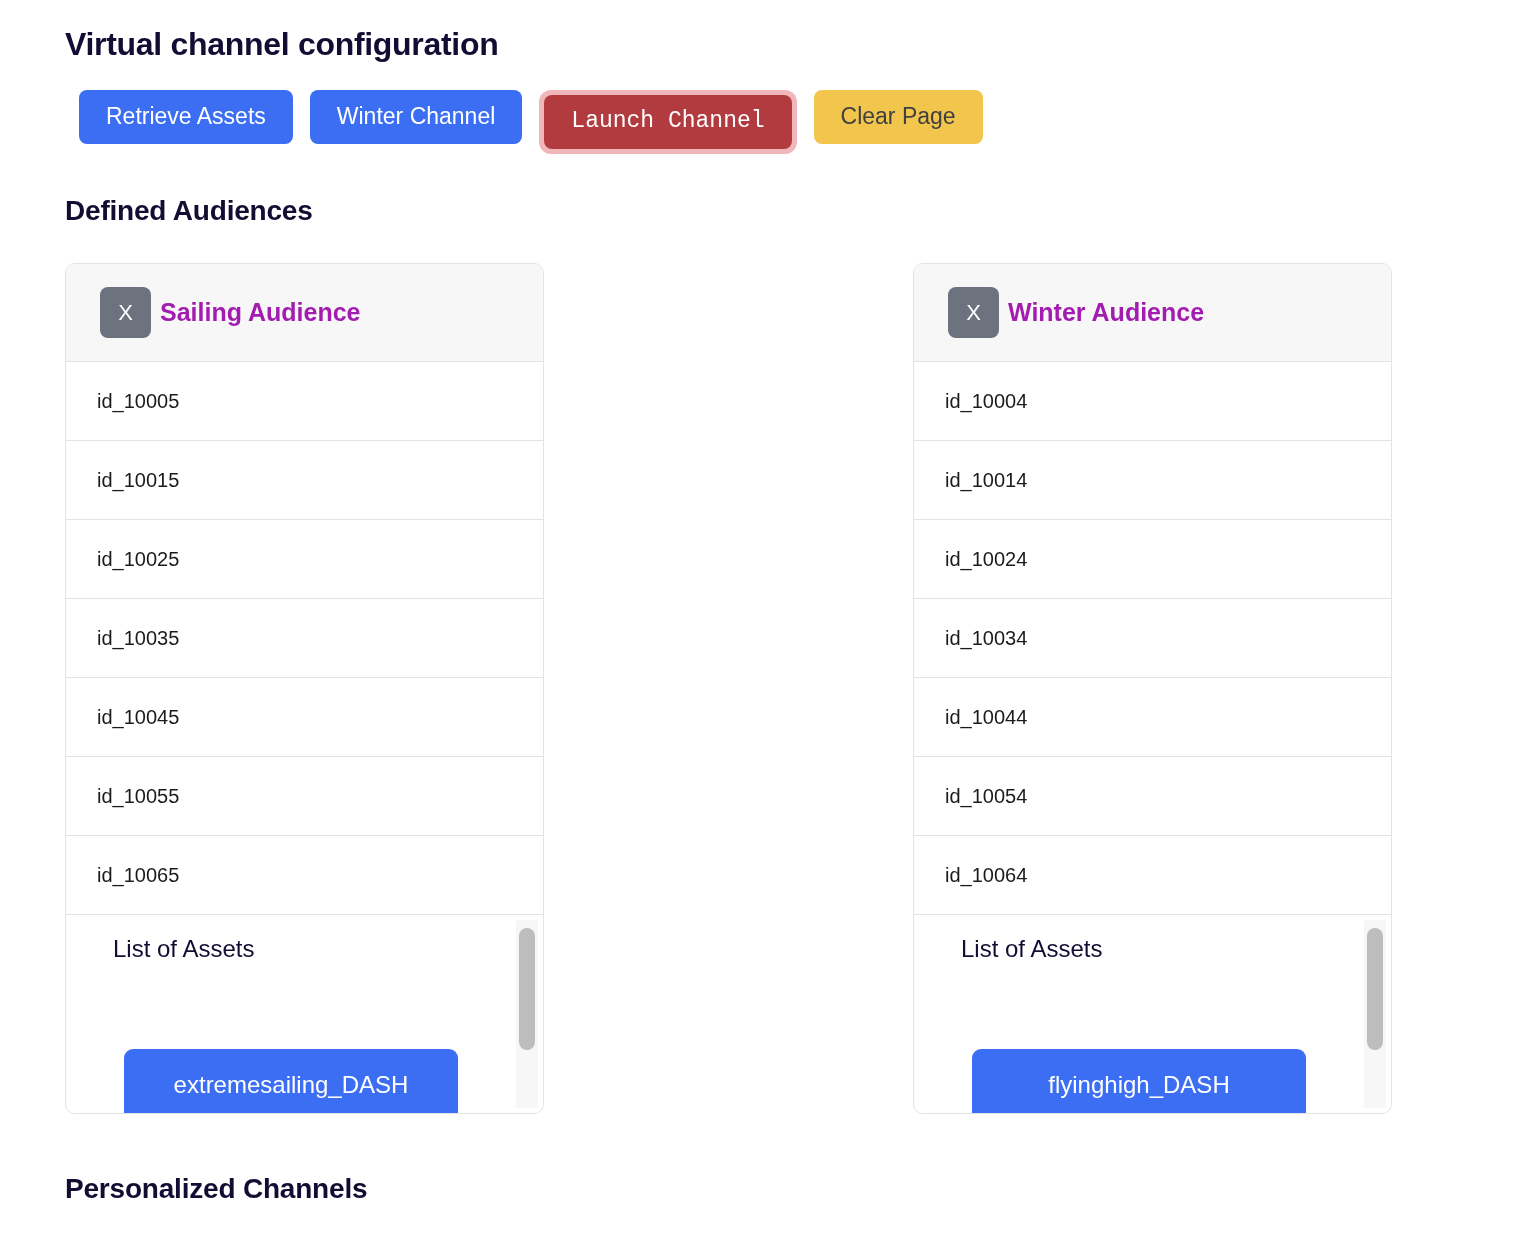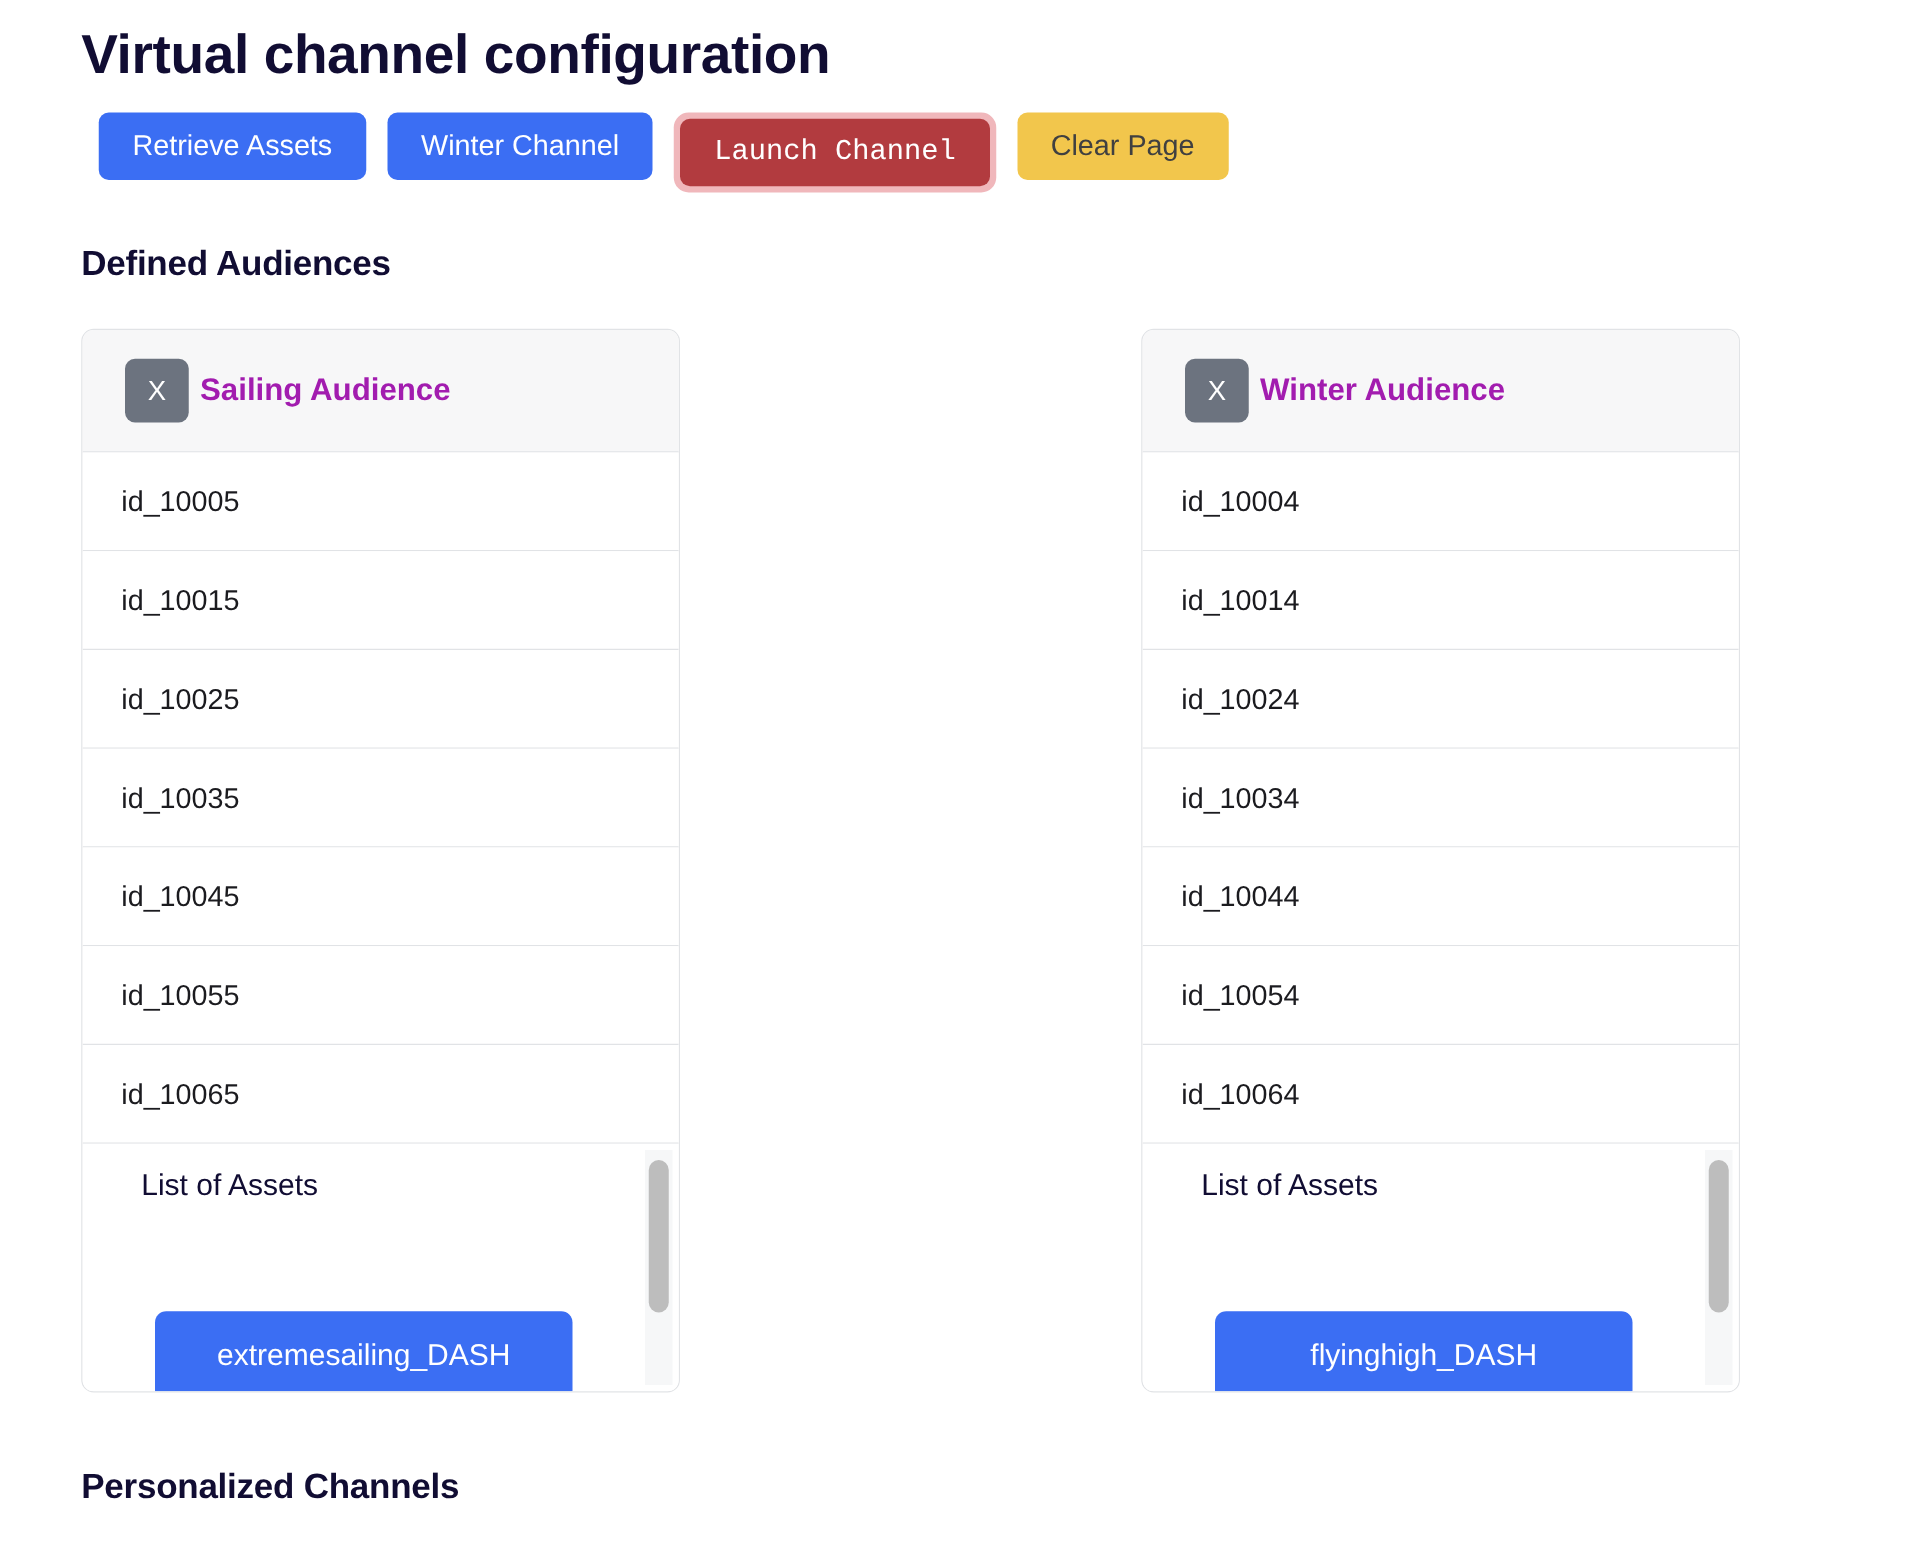--- a/index.html
+++ b/index.html
@@ -17,21 +17,21 @@
     width: 1538px;
     height: 1234px;
     background: #ffffff;
   }
 
   
   .page-title {
     position: absolute;
     left: 65px;
     top: 22px;
-    font-size: 44px;
+    font-size: 32px;
     font-weight: bold;
     color: #110d33;
     letter-spacing: -0.3px;
     line-height: 44px;
     white-space: nowrap;
   }
   .section-title {
     position: absolute;
     left: 65px;
     font-size: 28px;
@@ -122,21 +122,21 @@
     font-weight: bold;
   }
 
   .id-row {
     flex: 0 0 auto;
     height: 79px;
     border-bottom: 1px solid #e1e3e6;
     display: flex;
     align-items: center;
     padding-left: 31px;
-    font-size: 23px;
+    font-size: 20px;
     color: #1b1b1f;
     background: #ffffff;
   }
   .card-right .id-row { padding-left: 31px; }
 
   
   .assets-panel {
     flex: 1 1 auto;
     position: relative;
     display: flex;

